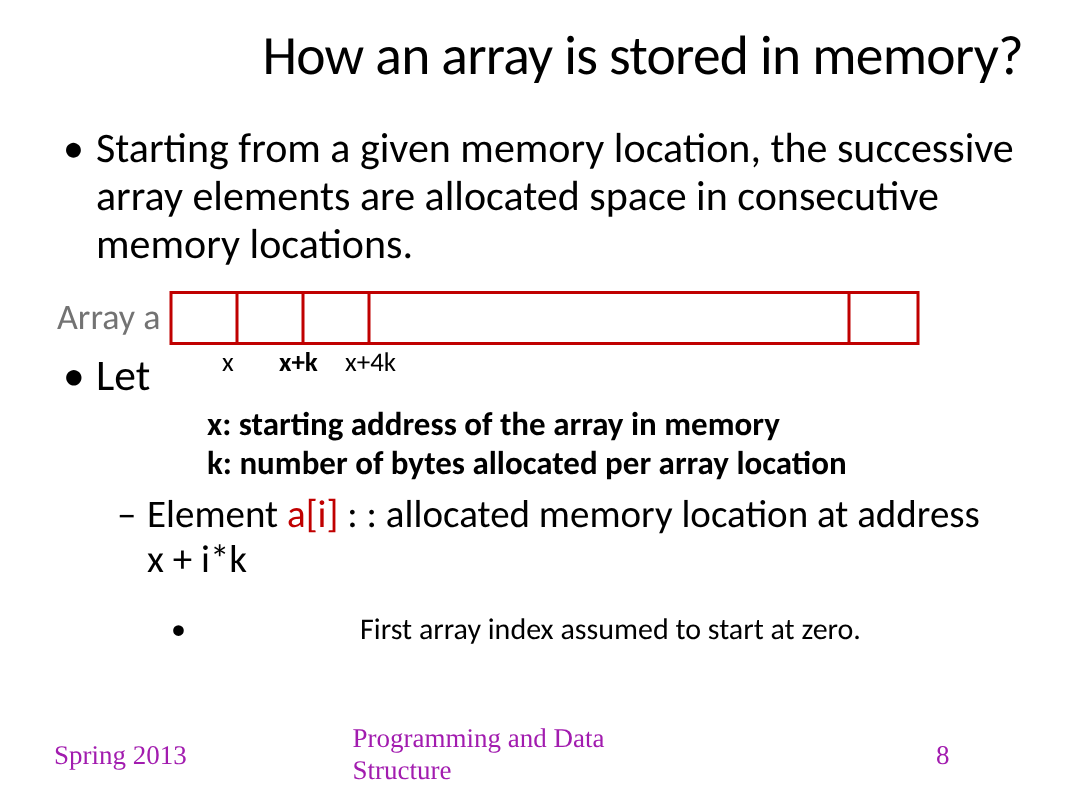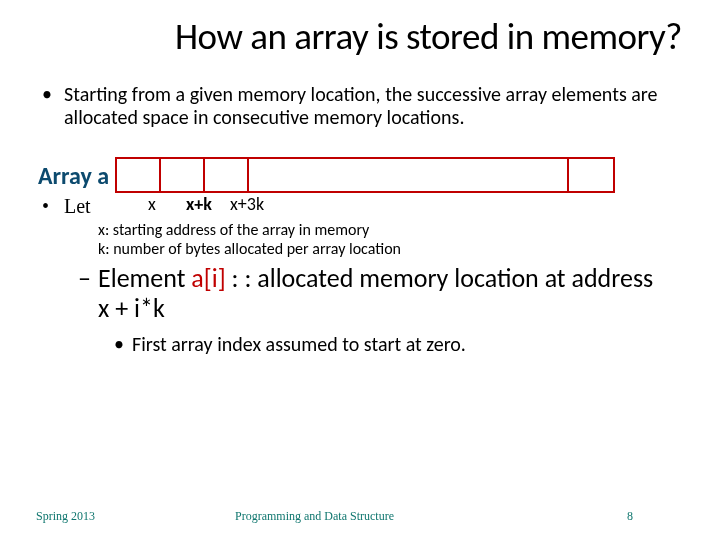--- a/index.html
+++ b/index.html
@@ -16,42 +16,42 @@
     padding: 14px 38px 0 38px;
   }
   .title {
     font-size: 37px;
     font-weight: 400;
     text-align: right;
     margin-bottom: 24px;
     letter-spacing: -0.5px;
   }
   .bullet-1 {
-    font-size: 20px;
+    font-size: 28px;
     line-height: 1.15;
-    margin-bottom: 28px;
+    margin-bottom: 14px;
     padding-left: 26px;
     position: relative;
   }
   .bullet-1::before {
     content: "•";
     position: absolute;
     left: 4px;
     top: 0;
   }
   .array-row {
     display: flex;
     align-items: center;
     margin-top: 4px;
     padding-left: 0;
   }
   .array-label {
     font-size: 24px;
-    font-weight: bold;
-    color: #0c4a6e;
+    font-weight: normal;
+    color: #737373;
     margin-right: 6px;
     white-space: nowrap;
   }
   .array-boxes {
     display: flex;
     border: 2px solid #c00000;
     height: 36px;
   }
   .cell {
     border-right: 2px solid #c00000;
@@ -63,90 +63,91 @@
   .c2 { width: 44px; }
   .c3 { width: 320px; }
   .c4 { width: 44px; }
   .let-row {
     display: flex;
     align-items: flex-start;
     padding-left: 0;
     margin-top: 2px;
   }
   .let-bullet {
-    font-size: 20px;
+    font-size: 29px;
     padding-left: 26px;
     position: relative;
     width: 94px;
-    font-family: Liberation Serif, serif;
   }
   .let-bullet::before {
     content: "•";
     position: absolute;
     left: 4px;
     top: 0;
   }
   .addr-labels {
     display: flex;
     font-size: 18px;
     margin-left: 10px;
     margin-top: -2px;
   }
   .addr {
     text-align: left;
   }
   .a0 { width: 44px; padding-left: 6px; }
   .a1 { width: 44px; font-weight: bold; }
   .a2 { width: 60px; }
   .defs {
-    font-size: 16px;
+    font-size: 22px;
     line-height: 1.2;
-    margin-left: 60px;
+    margin-left: 100px;
     margin-top: 2px;
+    font-weight: bold;
   }
   .dash-bullet {
     font-size: 26px;
     line-height: 1.15;
     margin-top: 6px;
     margin-left: 40px;
     padding-left: 20px;
     position: relative;
   }
   .dash-bullet::before {
     content: "–";
     position: absolute;
     left: 0;
     top: 0;
   }
   .ai { color: #c00000; }
   .sub-bullet {
     font-size: 20px;
-    margin-top: 8px;
+    margin-top: 20px;
     margin-left: 76px;
     padding-left: 18px;
     position: relative;
+    text-align: center;
   }
   .sub-bullet::before {
     content: "•";
     position: absolute;
     left: 0;
     top: 0;
   }
   .footer {
     position: absolute;
     bottom: 16px;
     left: 0;
     width: 669px;
     display: flex;
     justify-content: space-between;
     align-items: center;
     padding: 0 36px;
     font-family: "Times New Roman", serif;
-    font-size: 12px;
-    color: #0f766e;
+    font-size: 18px;
+    color: #a21caf;
   }
   .footer-left { flex: 1; text-align: left; }
   .footer-center { flex: 1; }
   .footer-right { flex: 1; text-align: right; }
 </style>
 </head>
 <body>
 
 <div class="slide">
   <h1 class="title">How an array is stored in memory?</h1>
@@ -162,21 +163,21 @@
       <div class="cell c3"></div>
       <div class="cell c4"></div>
     </div>
   </div>
 
   <div class="let-row">
     <div class="let-bullet">Let</div>
     <div class="addr-labels">
       <div class="addr a0">x</div>
       <div class="addr a1">x+k</div>
-      <div class="addr a2">x+3k</div>
+      <div class="addr a2">x+4k</div>
     </div>
   </div>
 
   <div class="defs">
     <div>x: starting address of the array in memory</div>
     <div>k: number of bytes allocated per array location</div>
   </div>
 
   <p class="dash-bullet">
     <span>Element </span><span class="ai">a[i]</span><span> : : allocated memory location at  address </span><br><span>x + i*k</span>

